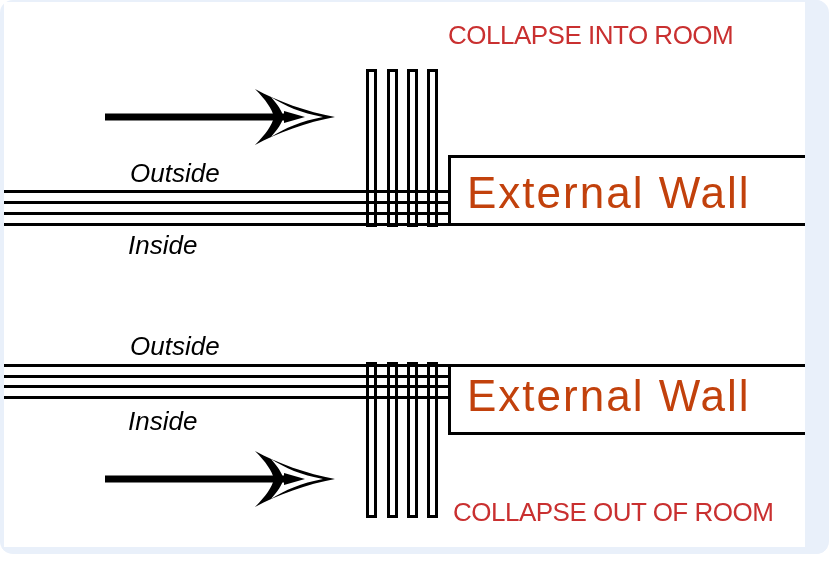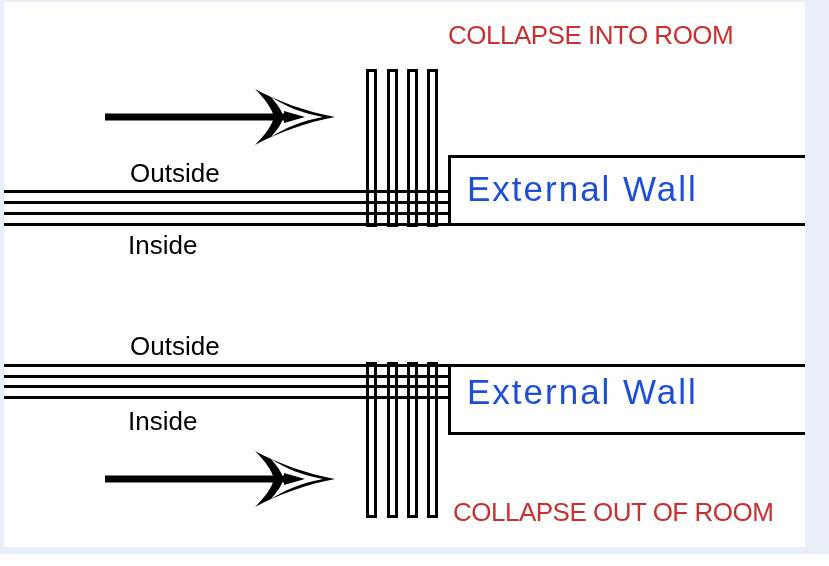--- a/index.html
+++ b/index.html
@@ -7,20 +7,21 @@
     padding: 0;
     background: #ffffff;
     font-family: "Liberation Sans", sans-serif;
   }
   .canvas {
     position: relative;
     width: 829px;
     height: 554px;
     background: #ffffff;
     overflow: hidden;
+    border-radius: 13px;
   }
 
   
   .frame { position: absolute; background: #e9f0fa; z-index: 30; }
   .frame-left   { left: 0; top: 0; width: 4px;  height: 566px; }
   .frame-top    { left: 0; top: 0; width: 829px; height: 2px; }
   .frame-right  { left: 805px; top: 0; width: 24px; height: 566px; }
   .frame-bottom { left: 0; top: 547px; width: 829px; height: 19px; }
 
   
@@ -33,25 +34,26 @@
     white-space: nowrap;
     z-index: 20;
   }
   .side-label {
     position: absolute;
     color: #000000;
     font-size: 26px;
     line-height: 1;
     white-space: nowrap;
     z-index: 20;
+    font-style: italic;
   }
   .wall-text {
     position: absolute;
-    color: #1d4ed8;
-    font-size: 35px;
+    color: #c2410c;
+    font-size: 44px;
     letter-spacing: 2px;
     line-height: 1;
     white-space: nowrap;
     z-index: 20;
   }
 
   
   .wline {
     position: absolute;
     left: 2px;

